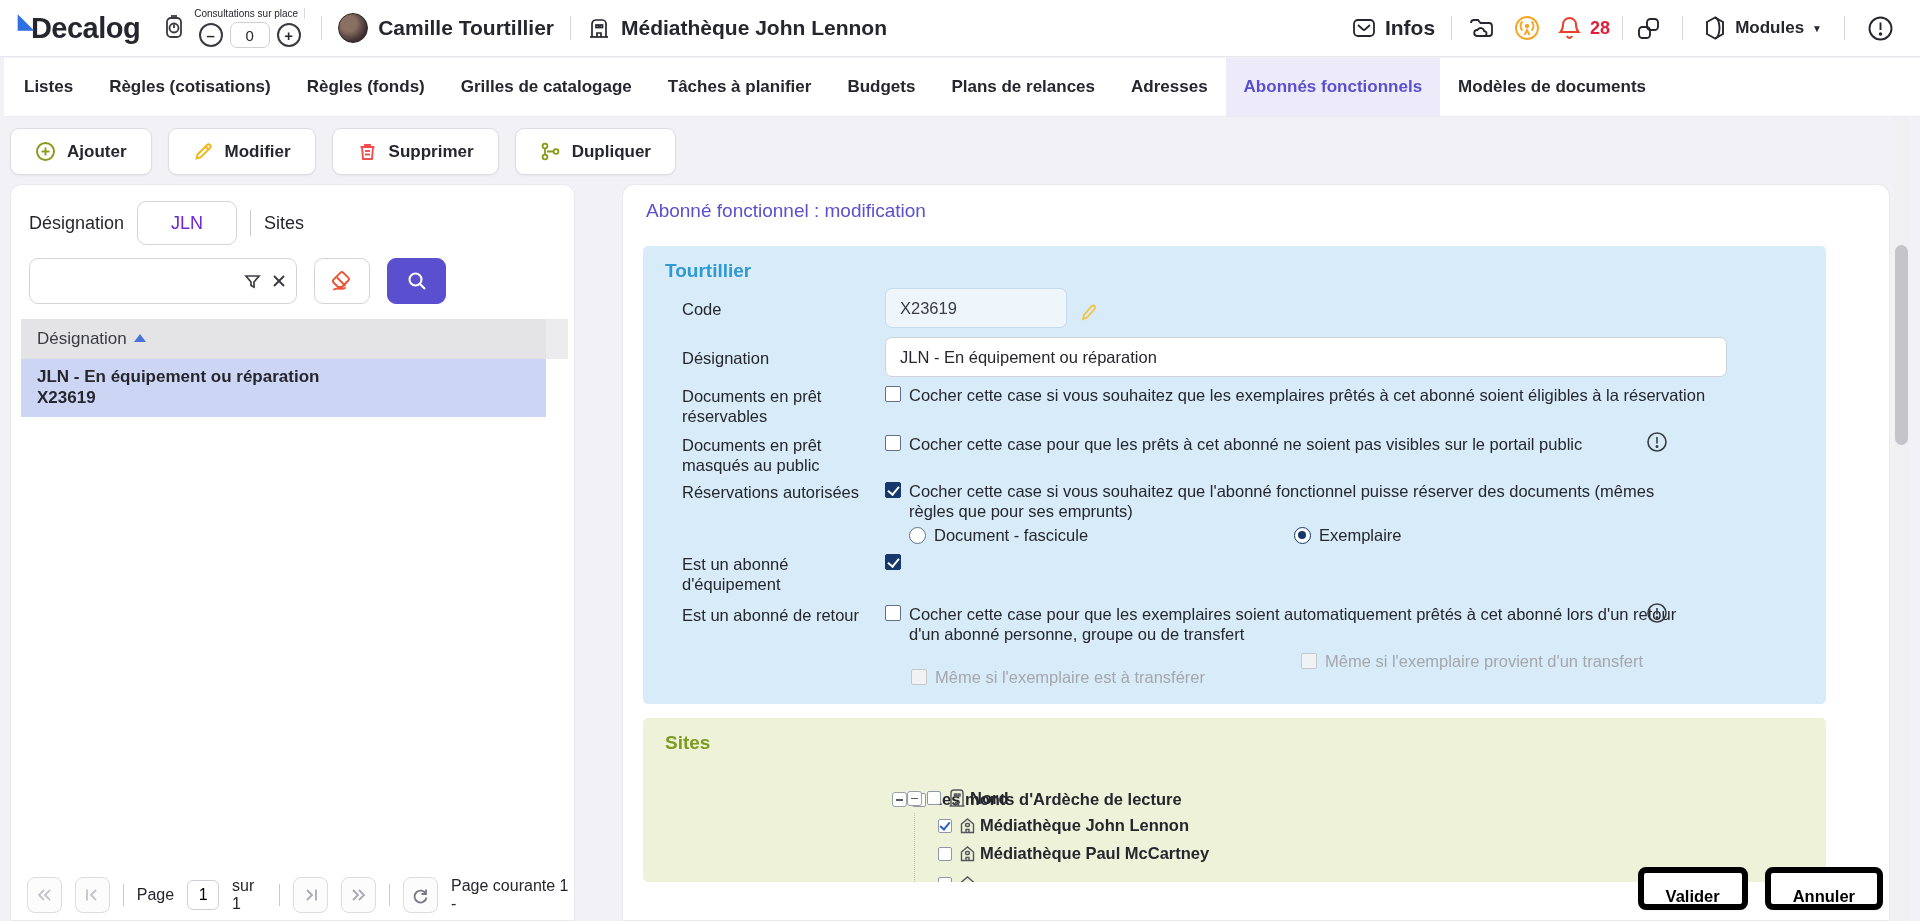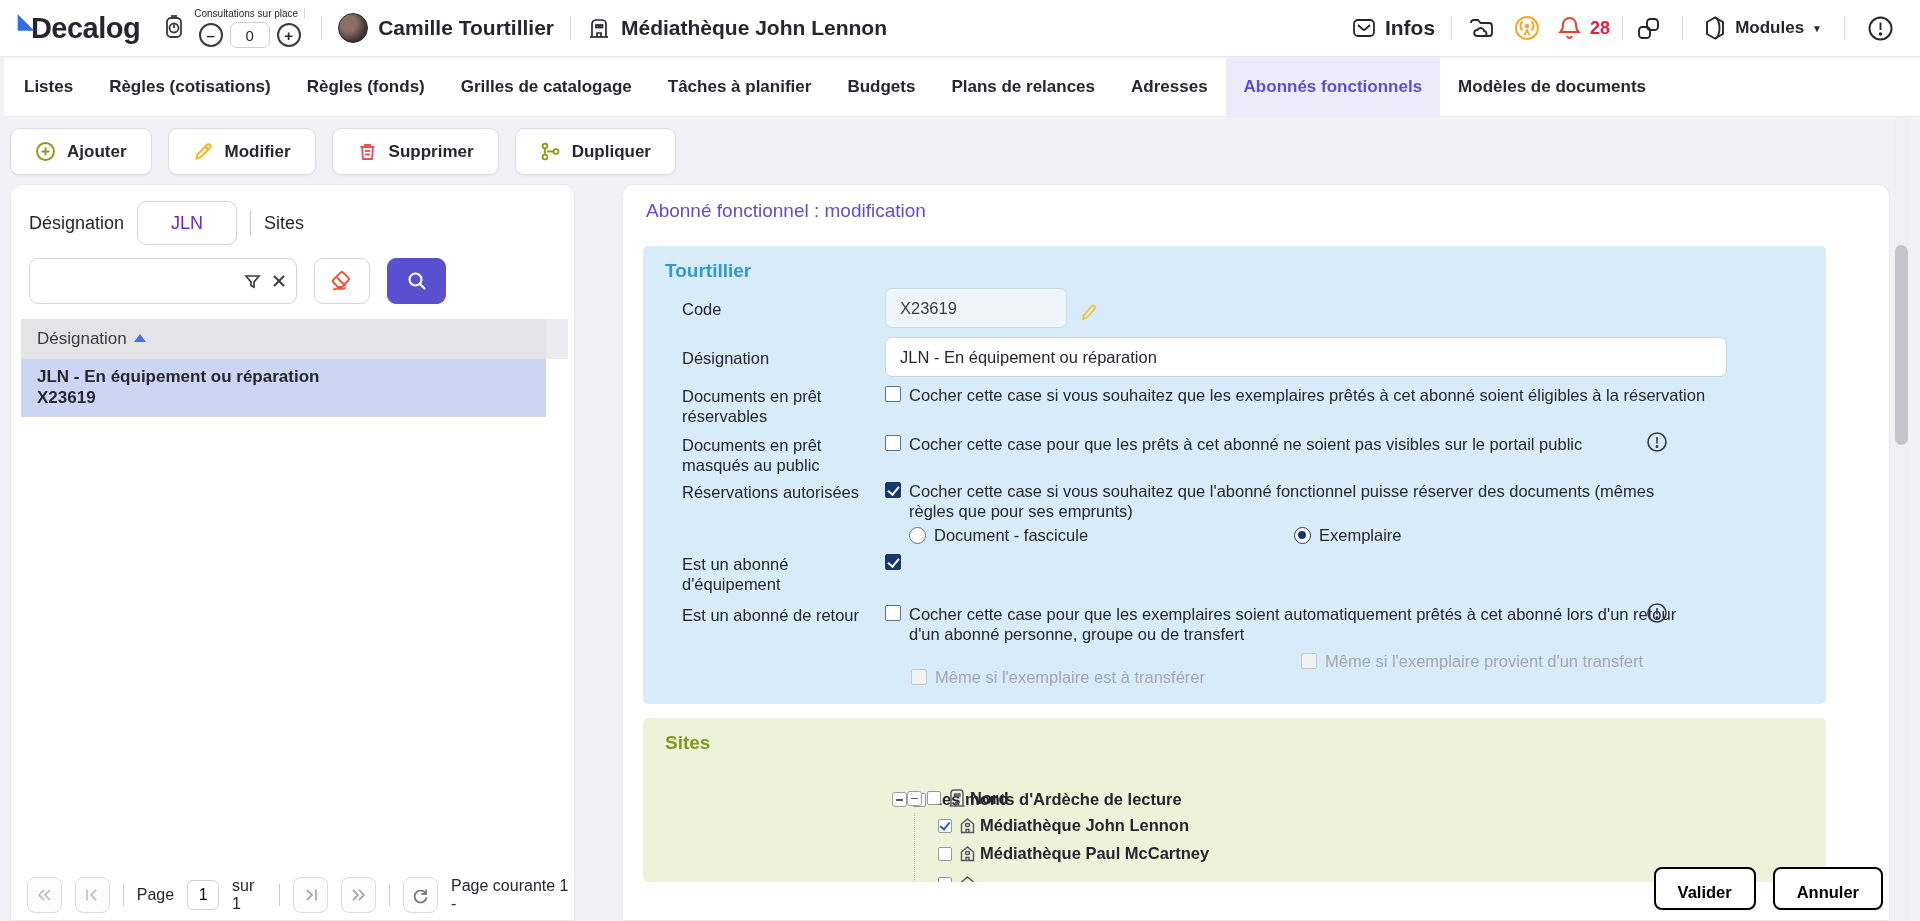--- a/index.html
+++ b/index.html
@@ -115,21 +115,21 @@
   .expander { width:15px; height:15px; border:1px solid #9aa0a8; border-radius:3px; background:#fff;
     position:relative; margin-right:2px; cursor:pointer; }
   .expander::after { content:""; position:absolute; left:3px; top:6px; width:7px; height:1.5px; background:#5a5a62; }
   .tcb { width:14px; height:14px; border:1px solid #8f98a4; border-radius:2px; background:#fff;
     position:relative; margin-right:3px; cursor:pointer; }
   .tcb.on::after { content:""; position:absolute; left:3px; top:0px; width:4px; height:8px;
     border:solid #2f62c4; border-width:0 2px 2px 0; transform:rotate(40deg); }
   .tree-line { position:absolute; border-left:1px dotted #b9c3a9; }
 
   .main-footer { position:absolute; right:6px; bottom:10px; display:flex; gap:17px; }
-  .foot-btn { height:43px; background:#fff; border:2px solid #000000; border-radius:8px; padding:14px 22px;
+  .foot-btn { height:43px; background:#fff; border:6px solid #000000; border-radius:8px; padding:14px 22px;
     font-size:16.5px; font-weight:600; font-family:inherit; cursor:pointer; box-shadow:0 1px 2px rgba(40,40,60,.05);text-align:center; }
 
   
   .scroll-track { position:absolute; left:1894px; top:117px; width:15px; height:804px; background:#f0f0f2; }
   .scroll-thumb { position:absolute; left:1px; top:128px; width:13px; height:200px; background:#c4c4ca; border-radius:7px; cursor:grab; }
 </style>
 </head>
 <body>
 
 <div class="header">

